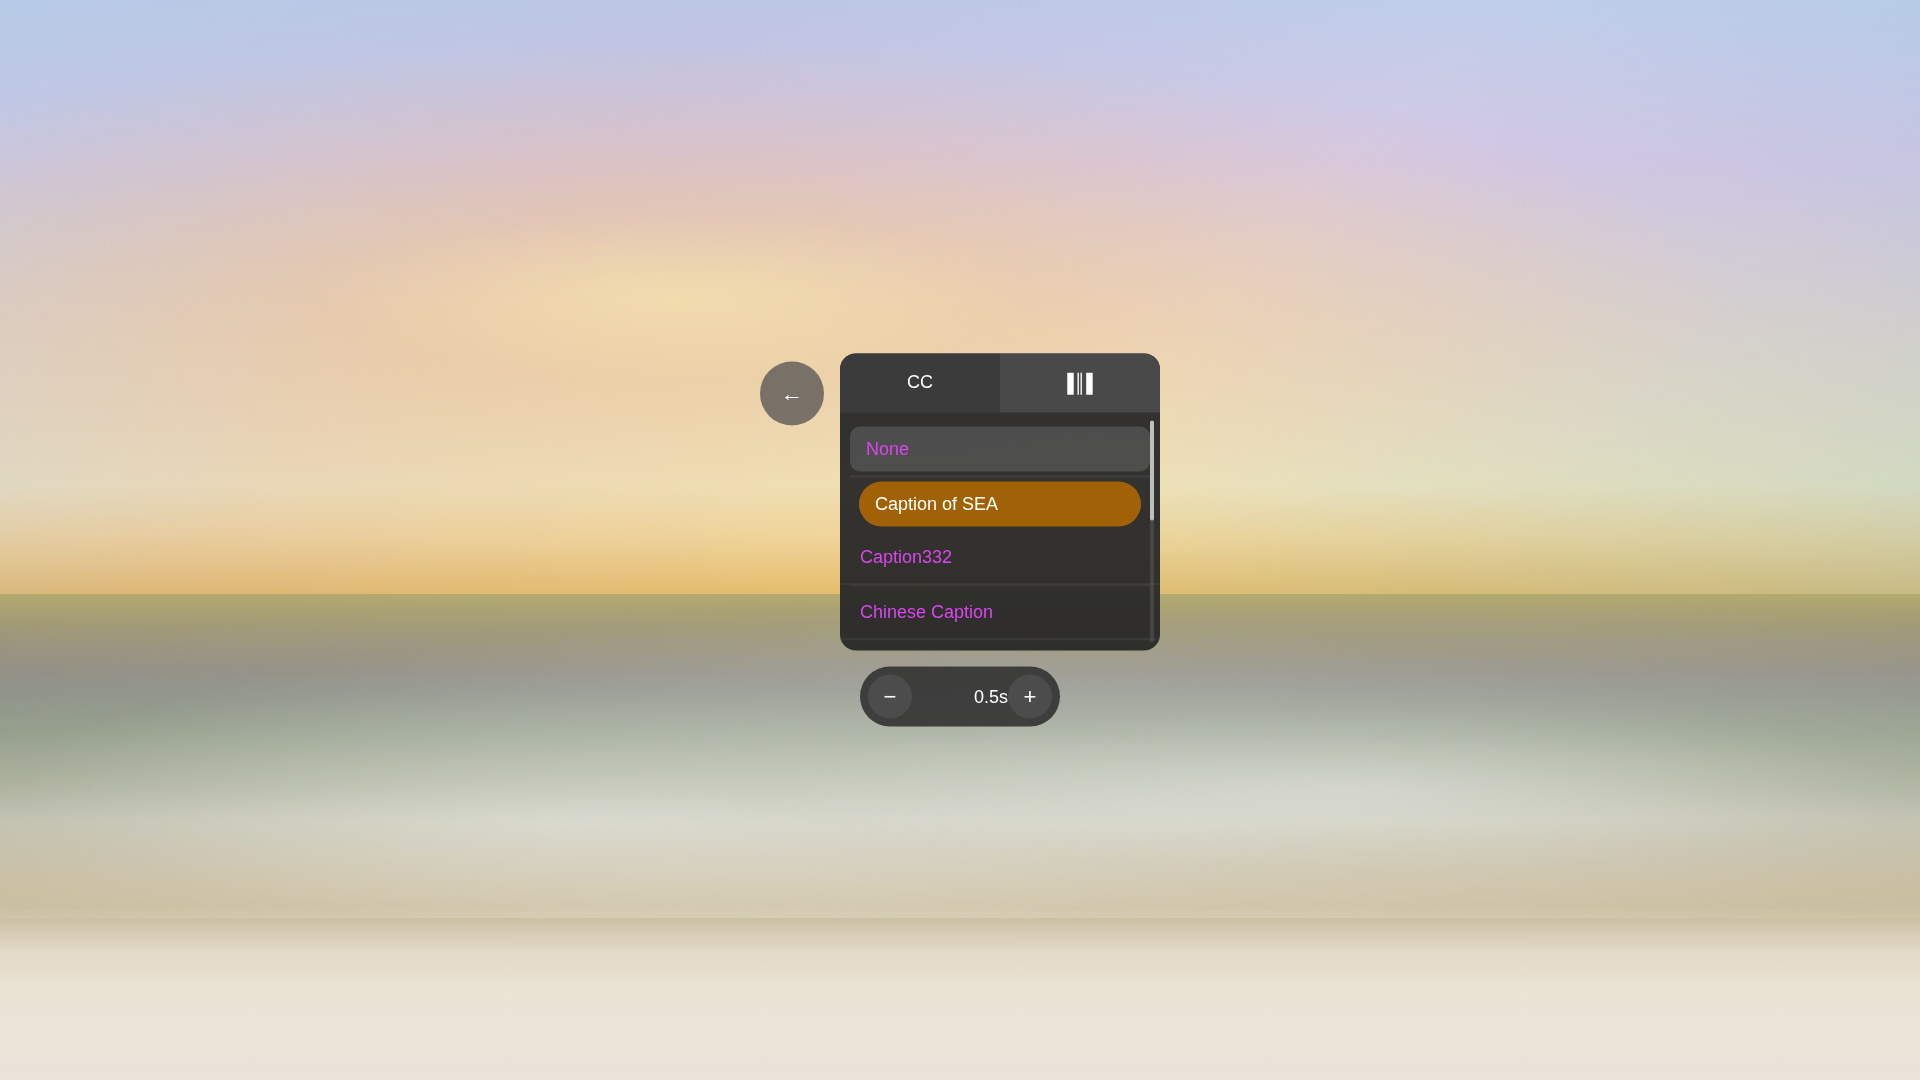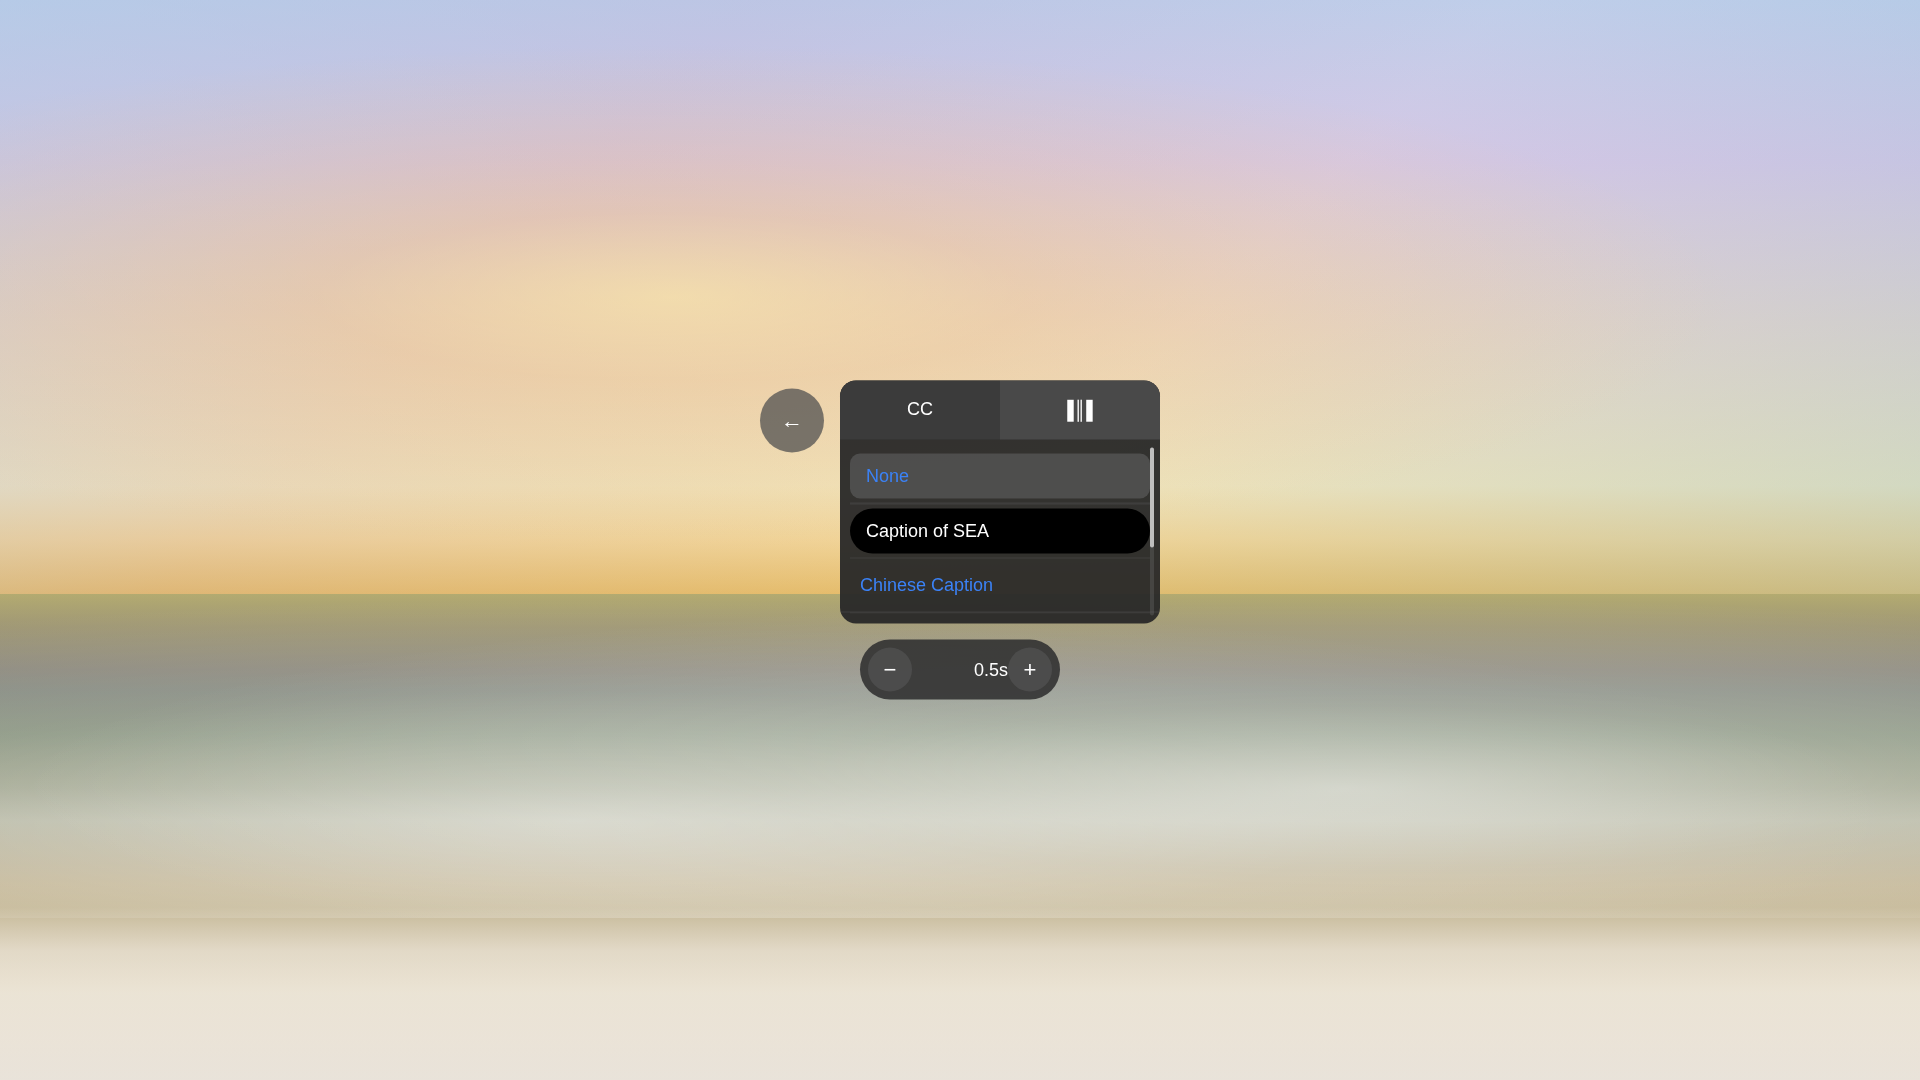--- a/index.html
+++ b/index.html
@@ -179,44 +179,44 @@
       position: absolute;
       top: 0;
       width: 4px;
       height: 100px;
       background: rgba(220,220,220,0.8);
       border-radius: 2px;
     }
 
     .list-item {
       padding: 16px 20px;
-      color: #3b82f6;
+      color: #d946ef;
       font-size: 18px;
       cursor: pointer;
       border-bottom: 1px solid rgba(80, 80, 80, 0.5);
       display: flex;
       align-items: center;
     }
 
     .list-item:last-child {
       border-bottom: none;
     }
 
     .list-item.none-item {
       background: rgba(90, 90, 90, 0.7);
       border-radius: 10px;
       margin: 4px 10px;
       padding: 12px 16px;
       border-bottom: none;
     }
 
     .list-item.selected {
-      background: #000000;
+      background: #a16207;
       border-radius: 24px;
-      margin: 4px 10px;
+      margin: 4px 19px;
       padding: 12px 16px;
       border-bottom: none;
       color: white;
       font-weight: 500;
     }
 
     .separator {
       height: 1px;
       background: rgba(80,80,80,0.5);
       margin: 0 10px;
@@ -287,20 +287,23 @@
           </div>
 
           <div class="separator"></div>
 
           <div class="separator"></div>
 
           <div class="list-item selected">
             <span>Caption of SEA</span>
           </div>
 
+          <div class="list-item">
+            <span>Caption332</span>
+          </div>
           <div class="separator"></div>
 
           <div class="list-item">
             <span>Chinese Caption</span>
           </div>
           <div class="separator"></div>
 
         </div>
 
         <div class="scrollbar-track">

